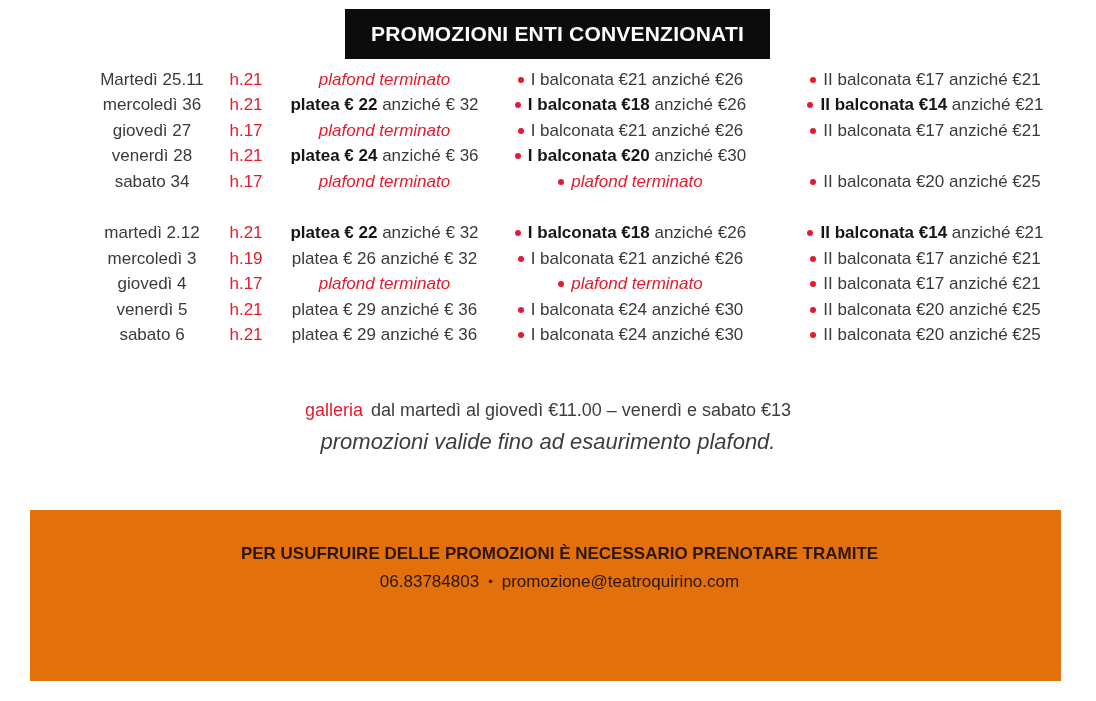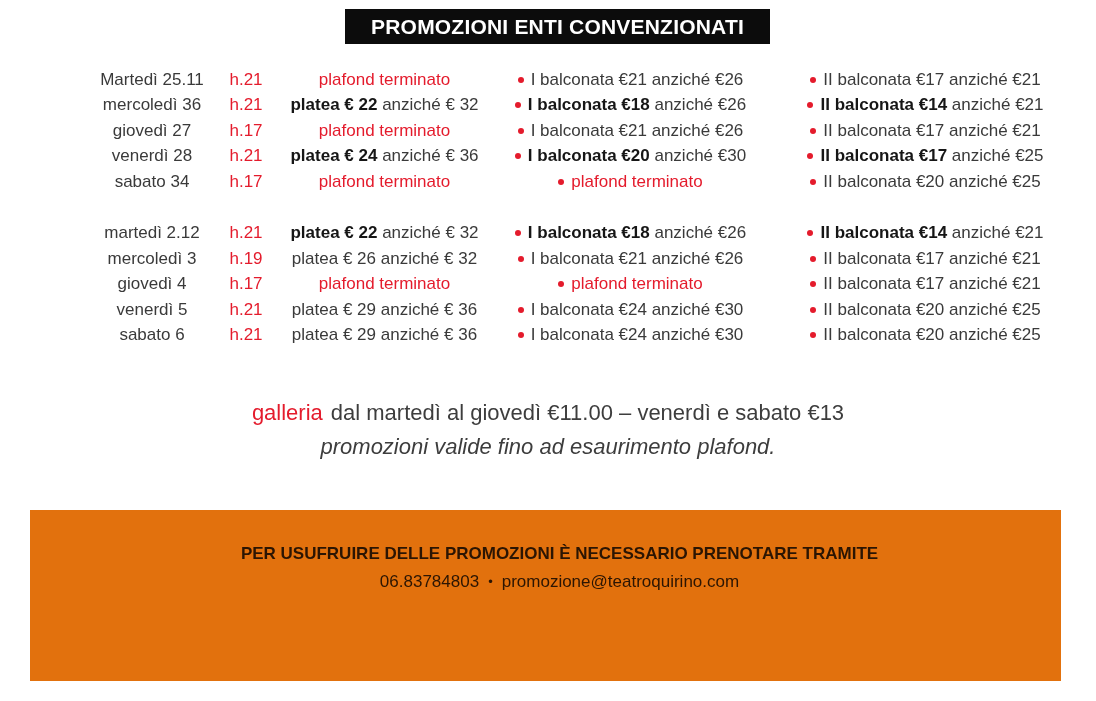--- a/index.html
+++ b/index.html
@@ -13,48 +13,48 @@
   }
   *{box-sizing:border-box;}
   html,body{margin:0;padding:0;}
   body{
     width:1096px;height:701px;position:relative;overflow:hidden;
     background:#ffffff;
     font-family:"Liberation Sans", sans-serif;
     color:var(--text-dark);
   }
   .title-bar{
-    position:absolute;left:345px;top:9px;width:425px;height:35px;
+    position:absolute;left:345px;top:9px;width:425px;height:50px;
     background:var(--title-bg);color:var(--title-text);
     display:flex;align-items:center;justify-content:center;
     font-weight:bold;font-size:21px;letter-spacing:.2px;white-space:nowrap;
   }
   .promo-table{
     position:absolute;left:85px;top:67px;right:10px;
     font-size:17px;
     text-align:center;
   }
   .block{margin-bottom:26px;}
   .row{display:flex;align-items:center;height:25.5px;white-space:nowrap;}
   .c-date{width:134px;}
   .c-time{width:54px;color:var(--red);}
   .c-platea{width:223px;}
   .c-balc1{width:269px;}
   .c-balc2{flex:1;}
-  .soldout{color:var(--red);}
+  .soldout{color:var(--red);font-style:italic;}
   .bold{font-weight:bold;color:var(--text-black);}
   .dot{
     display:inline-block;width:6px;height:6px;border-radius:50%;
     background:var(--red);margin-right:7px;vertical-align:2px;
   }
   .galleria{
     position:absolute;left:0;top:400px;width:100%;
     text-align:center;color:#3d3d3d;
   }
-  .galleria-line{font-size:22px;}
+  .galleria-line{font-size:18px;}
   .gal-label{color:var(--red);margin-right:8px;}
   .galleria-note{font-size:22px;font-style:italic;margin-top:8px;}
   .footer-box{
     position:absolute;left:30px;top:510px;width:1031px;height:171px;
     background:var(--orange);color:var(--footer-text);
     text-align:center;font-size:17px;padding-top:30px;
   }
   .f-line{line-height:27.5px;white-space:nowrap;padding-left:28px;}
   .f-bold{font-weight:bold;}
   .dot-sep{margin:0 9px;font-size:13px;vertical-align:1px;}
@@ -87,21 +87,20 @@
         <span class="c-time">h.17</span>
         <span class="c-platea"><span class="soldout">plafond terminato</span></span>
         <span class="c-balc1"><span class="dot"></span><span>I balconata €21</span><span> anziché €26</span></span>
         <span class="c-balc2"><span class="dot"></span><span>II balconata €17</span><span> anziché €21</span></span>
       </div>
       <div class="row">
         <span class="c-date">venerdì 28</span>
         <span class="c-time">h.21</span>
         <span class="c-platea"><span class="bold">platea € 24</span><span> anziché € 36</span></span>
         <span class="c-balc1"><span class="dot"></span><span class="bold">I balconata €20</span><span> anziché €30</span></span>
-        <span class="c-balc2"><span class="dot"></span><span class="bold">II balconata €17</span><span> anziché €25</span></span>
       </div>
       <div class="row">
         <span class="c-date">sabato 34</span>
         <span class="c-time">h.17</span>
         <span class="c-platea"><span class="soldout">plafond terminato</span></span>
         <span class="c-balc1"><span class="dot"></span><span class="soldout">plafond terminato</span></span>
         <span class="c-balc2"><span class="dot"></span><span>II balconata €20</span><span> anziché €25</span></span>
       </div>
     </div>
     <div class="block">

